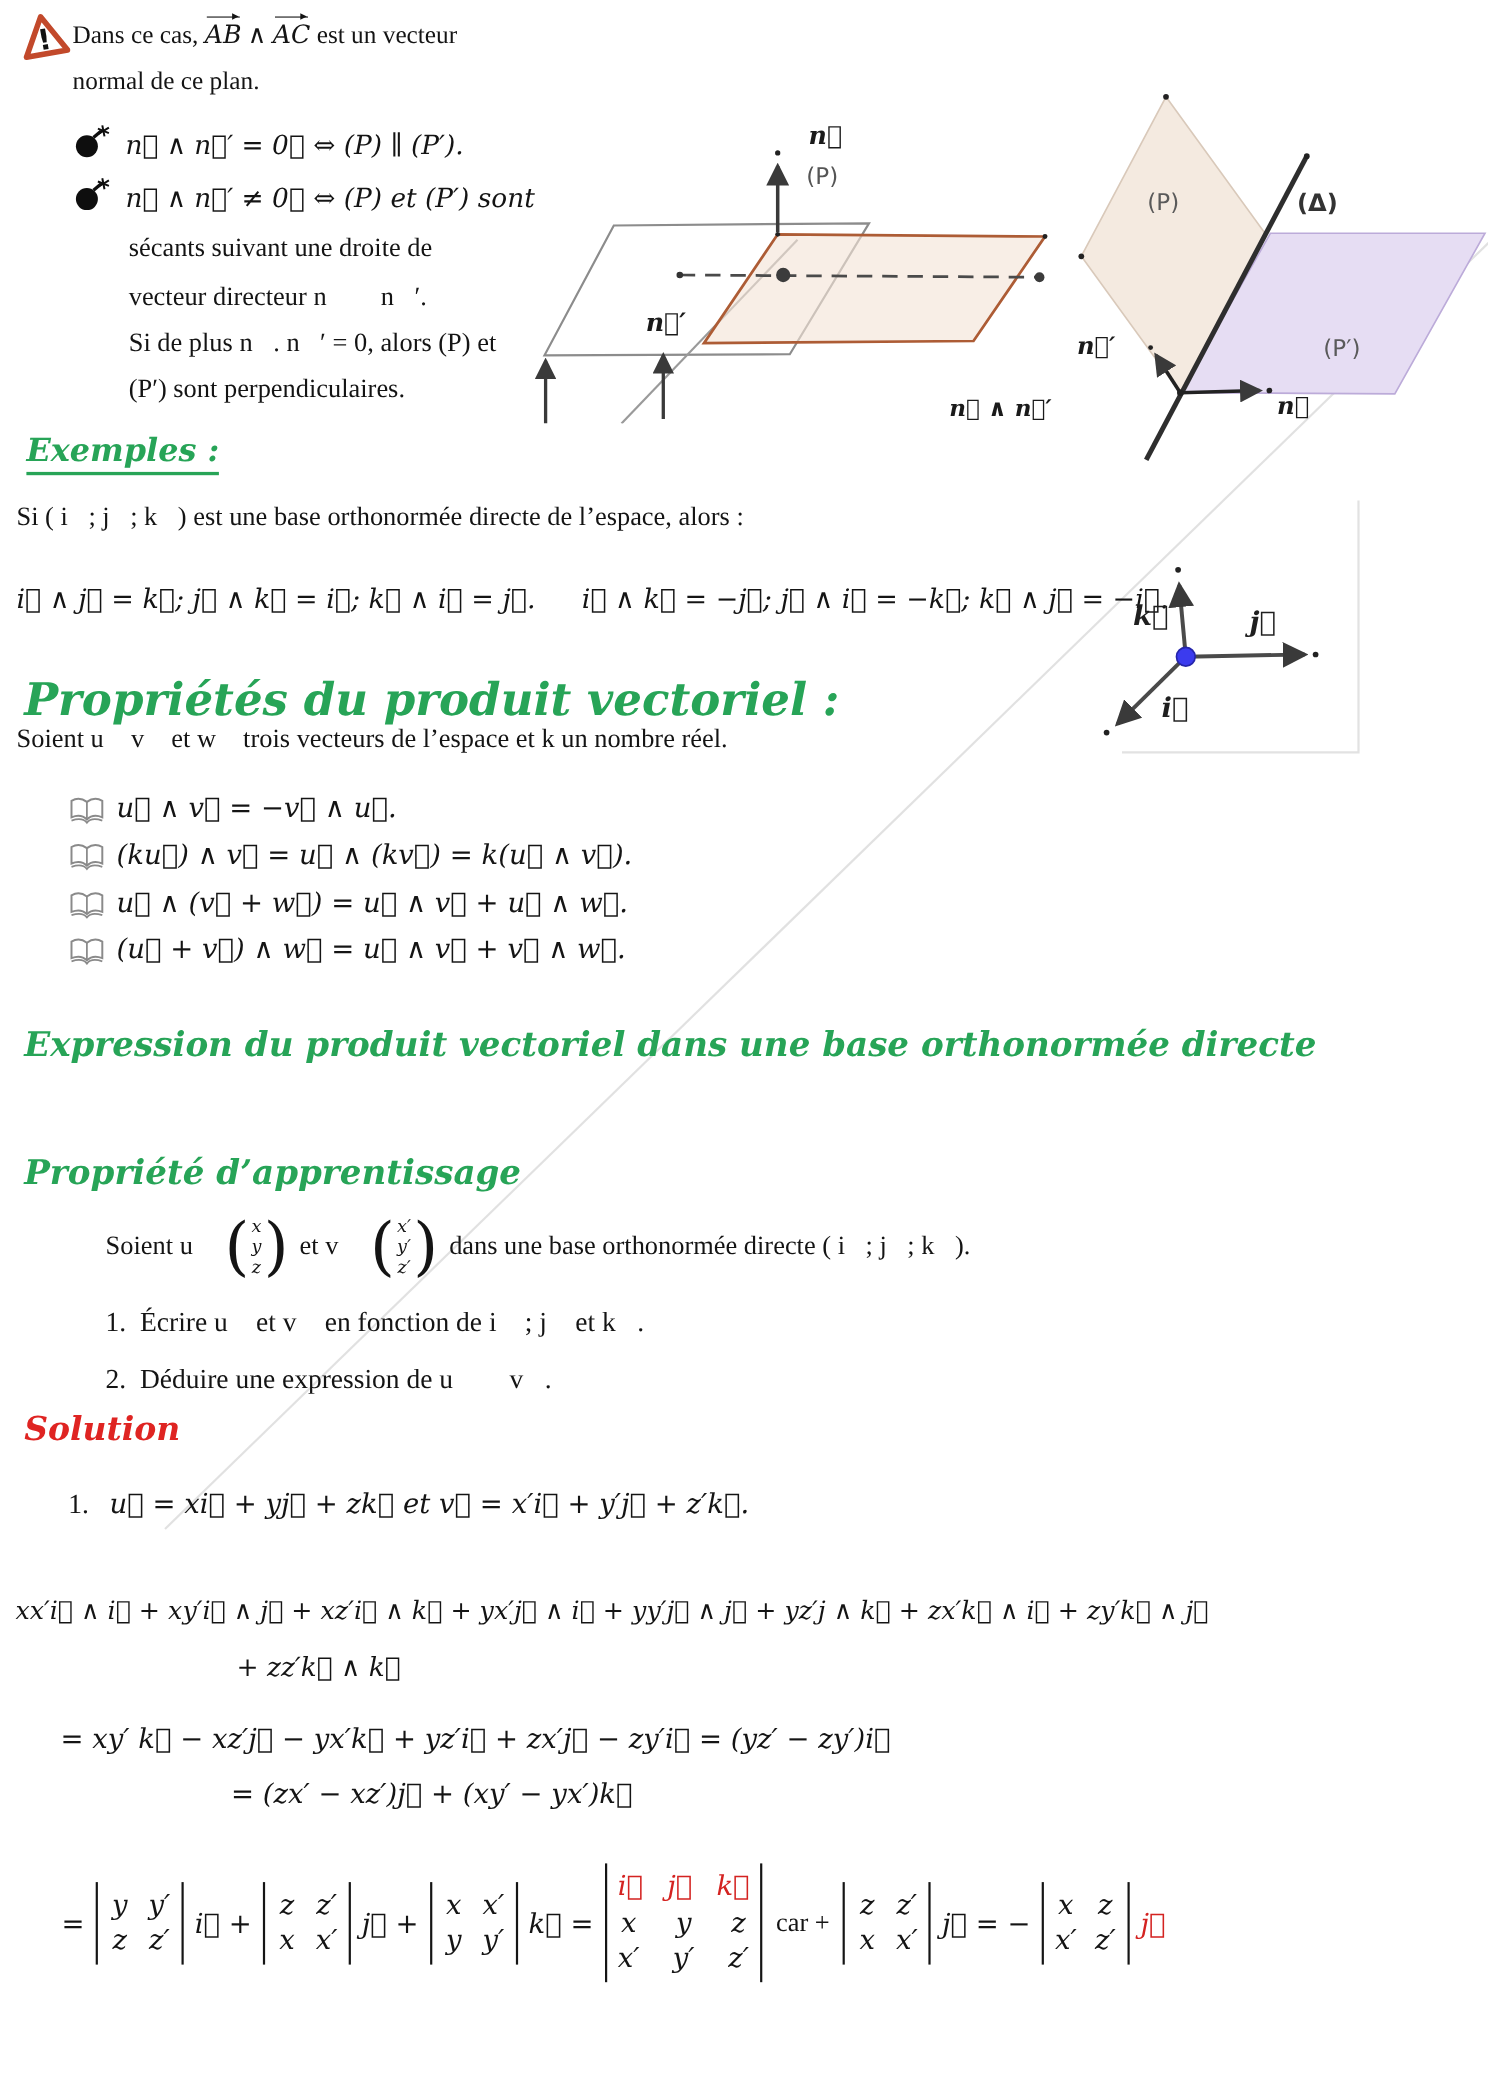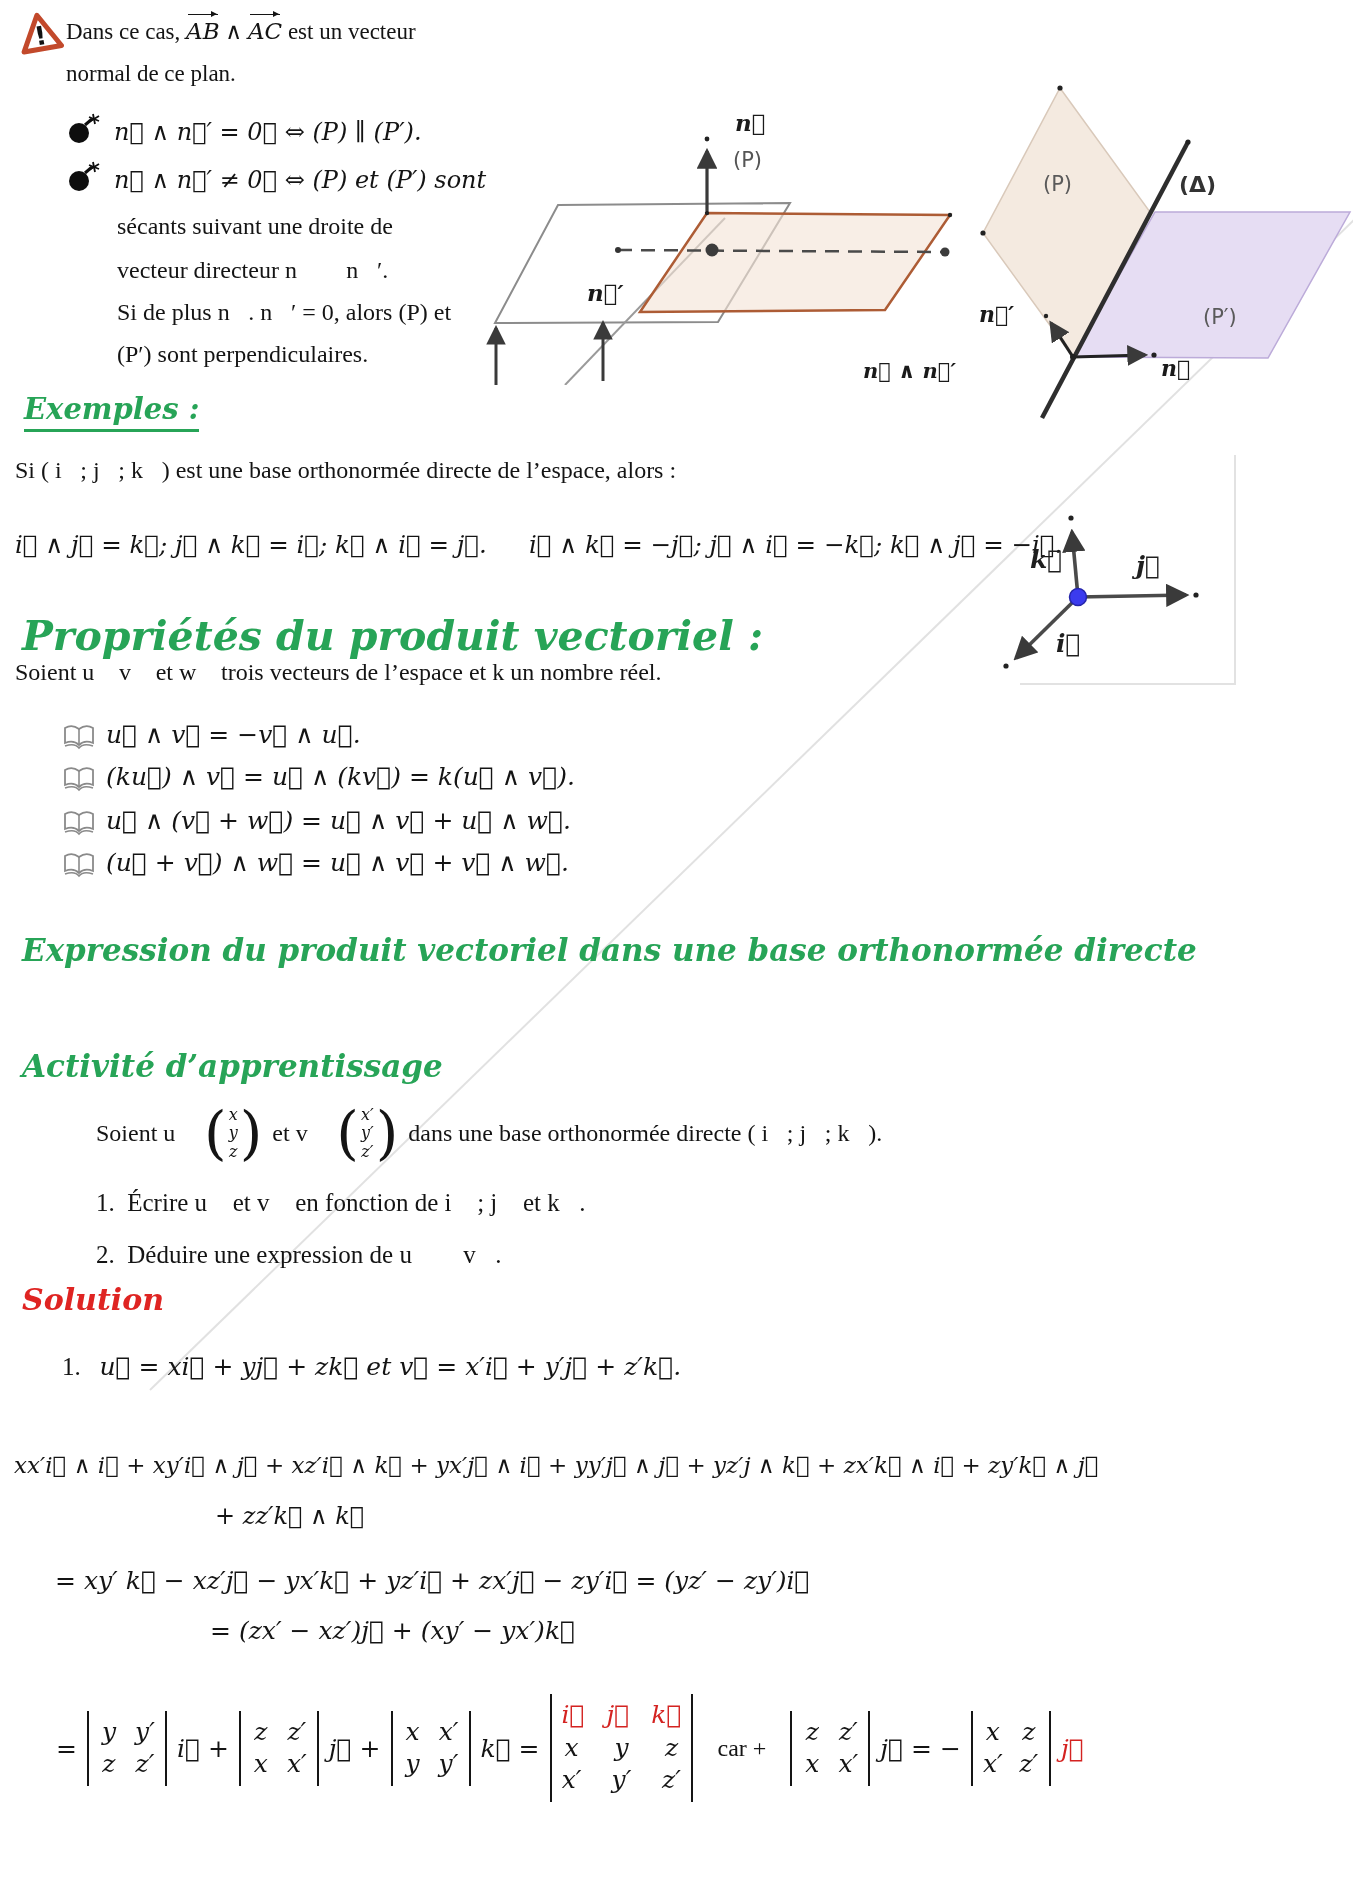--- a/index.html
+++ b/index.html
@@ -17,21 +17,21 @@
   .ovec::before{content:"";position:absolute;right:0;top:-7px;border:3.5px solid transparent;border-left:6px solid #141414;}
   
   .det{display:inline-flex;flex-direction:column;justify-content:center;
        border-left:2px solid #151515;border-right:2px solid #151515;padding:5px 10px;}
   .drow{display:flex;justify-content:space-between;gap:16px;}
   .dcell{font-style:italic;font-family:"DejaVu Serif",serif;font-size:25px;line-height:1.3;text-align:center;min-width:20px;}
   .det3 .drow{gap:22px;}
   .det3 .drow:first-child .dcell{color:#d42321;}
   .detline{position:absolute;left:52px;top:1682px;height:132px;display:flex;align-items:center;gap:6px;}
   .dtxt{font-style:italic;font-family:"DejaVu Serif",serif;font-size:25px;margin:0 4px;}
-  .dcar{font-style:normal;font-family:"Liberation Serif",serif;font-size:24px;margin:0 18px;}
+  .dcar{font-style:normal;font-family:"Liberation Serif",serif;font-size:24px;margin:0 6px;}
   .red{color:#d42321;}
   
   .actline{position:absolute;left:96px;top:1106px;display:flex;align-items:center;gap:10px;font-size:24px;}
   .cv{display:inline-flex;align-items:center;}
   .cvp{font-size:58px;font-weight:300;line-height:0.9;font-family:"DejaVu Serif",serif;}
   .cvr{display:flex;flex-direction:column;align-items:center;font-size:16px;font-style:italic;
        line-height:1.15;font-family:"DejaVu Serif",serif;padding:0 2px;}
   .icon{position:absolute;}
   .item-icon{position:absolute;}
   svg text{user-select:none;}
@@ -179,21 +179,21 @@
     <path d="M3,22 C9,20 14,20 17,24 C20,20 25,20 31,22" fill="none" stroke="#8a8a8a" stroke-width="1.6"></path>
   </svg>
 
   <div class="t math" style="left:106px;top:720px;font-size:25px;">u⃗ ∧ v⃗ = −v⃗ ∧ u⃗.</div>
   <div class="t math" style="left:106px;top:762px;font-size:25px;">(ku⃗) ∧ v⃗ = u⃗ ∧ (kv⃗) = k(u⃗ ∧ v⃗).</div>
   <div class="t math" style="left:106px;top:806px;font-size:25px;">u⃗ ∧ (v⃗ + w⃗) = u⃗ ∧ v⃗ + u⃗ ∧ w⃗.</div>
   <div class="t math" style="left:106px;top:848px;font-size:25px;">(u⃗ + v⃗) ∧ w⃗ = u⃗ ∧ v⃗ + v⃗ ∧ w⃗.</div>
 
   <div class="t h-green" style="left:22px;top:932px;font-size:31px;">Expression du produit vectoriel dans une base orthonormée directe</div>
 
-  <div class="t h-green" style="left:22px;top:1048px;font-size:31px;">Activité d’apprentissage</div>
+  <div class="t h-green" style="left:22px;top:1048px;font-size:31px;">Propriété d’apprentissage</div>
 
   <div class="actline">
     <span class="math" style="font-style:normal;font-family:'Liberation Serif',serif;">Soient u⃗</span>
     <span class="cv">
       <span class="cvp">(</span>
       <span class="cvr">
         <span>x</span>
         <span>y</span>
         <span>z</span>
       </span>

